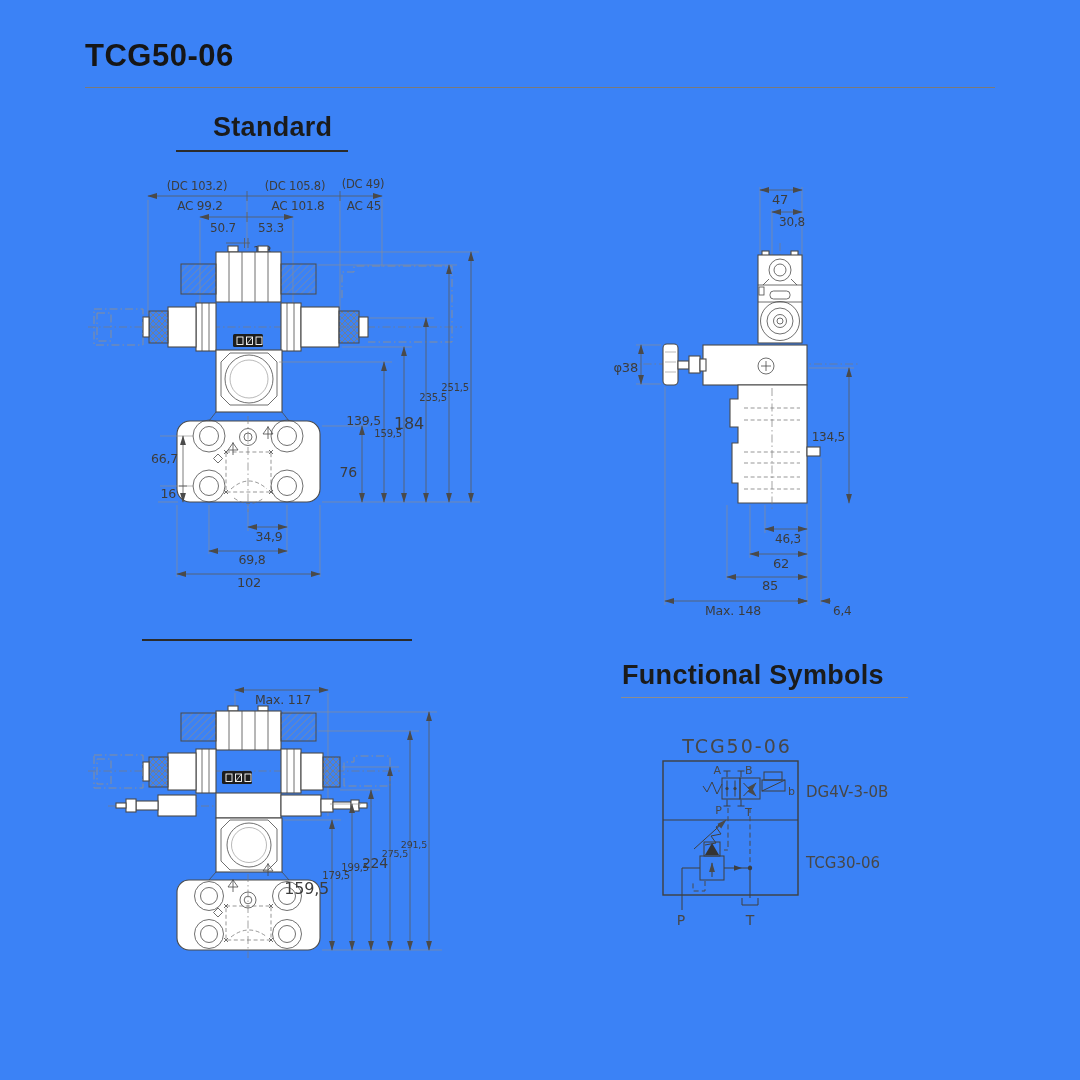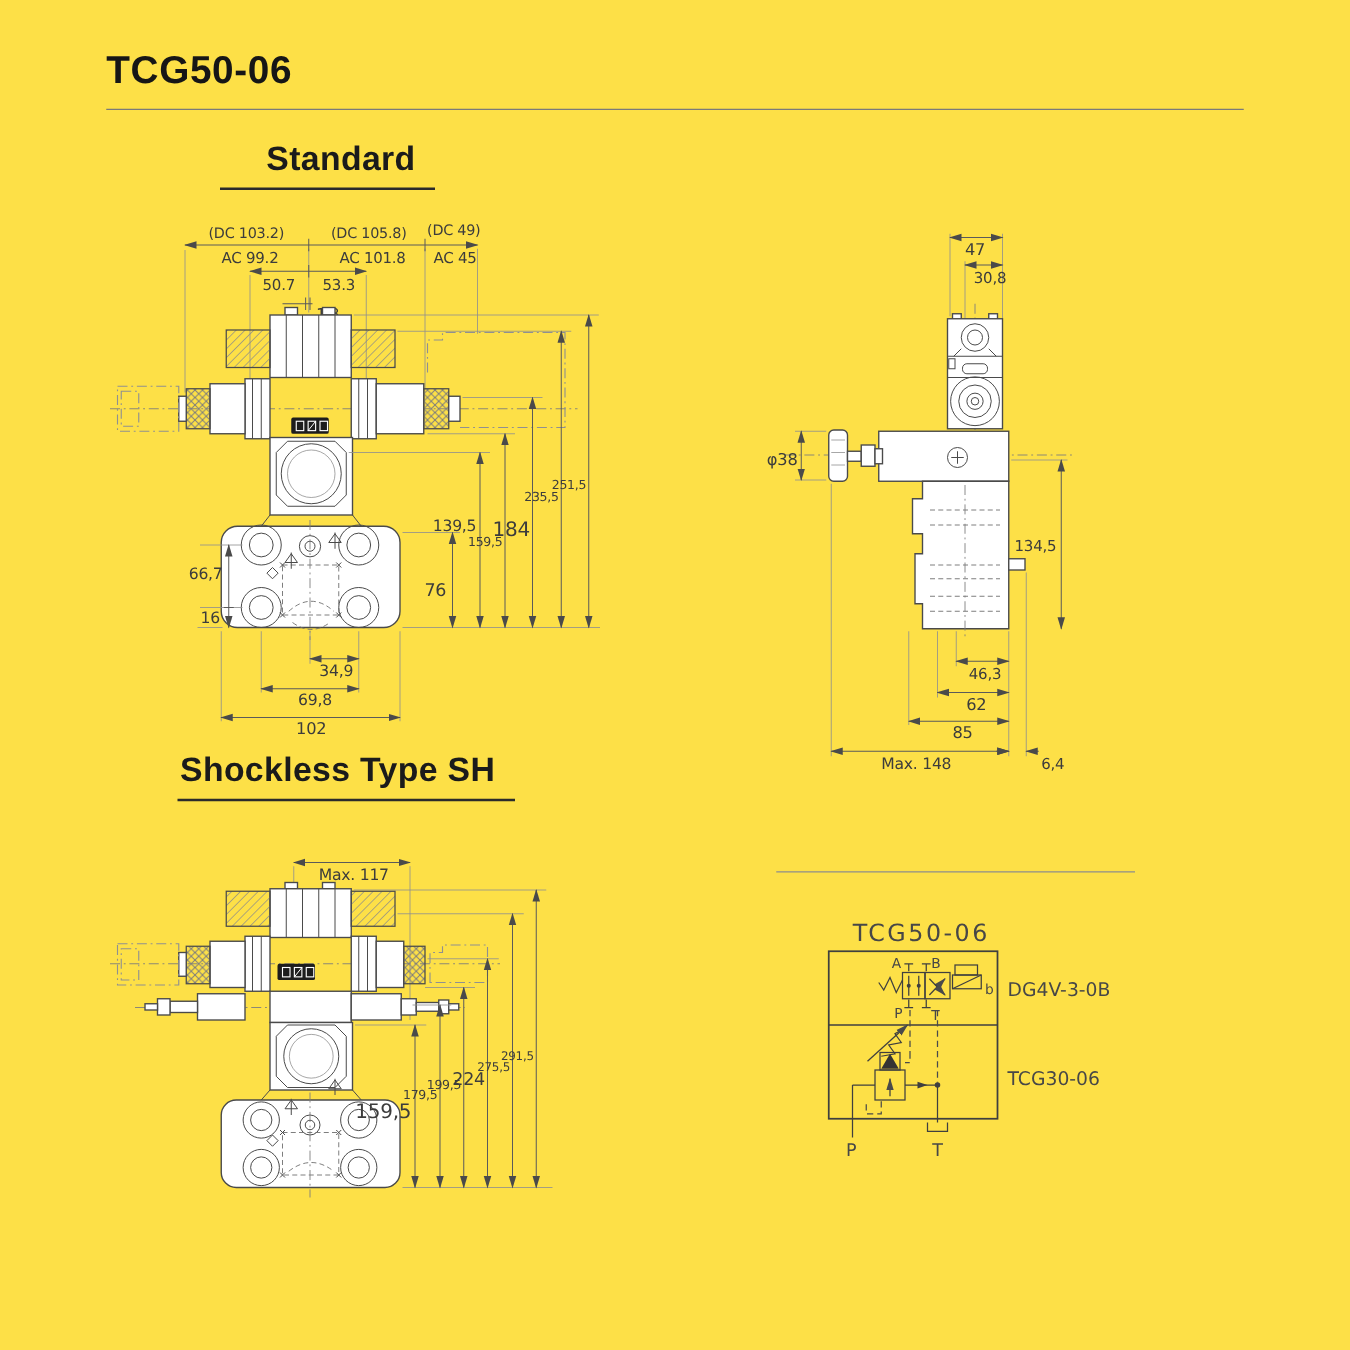--- a/index.html
+++ b/index.html
@@ -1,16 +1,16 @@
 <!DOCTYPE html>
 <html><head>
 <meta charset="utf-8">
 <style>
   html,body{margin:0;padding:0;background:#fff;}
-  .page{position:relative;width:1080px;height:1080px;background:#fde047;overflow:hidden;
+  .page{position:relative;width:1080px;height:1080px;background:#3b82f6;overflow:hidden;
         font-family:"Liberation Sans",sans-serif;}
   .title{position:absolute;left:85px;top:38px;font-size:31px;font-weight:700;
          color:#161616;letter-spacing:.5px;}
   .rule{position:absolute;left:85px;top:87px;width:910px;height:1px;background:#7a7a7a;}
   .h2{position:absolute;font-size:27px;font-weight:600;color:#1b1b1b;letter-spacing:.3px;}
   .h2std{left:189px;top:112px;margin-left:24px;}
   .h2sh{left:144px;top:601px;}
   .h2fn{left:622px;top:660px;}
   .ul{position:absolute;height:2px;background:#2b2b2b;}
   .ulstd{left:176px;top:150px;width:172px;}
@@ -282,21 +282,20 @@
       <line class="dla" x1="727" y1="577" x2="807" y2="577"></line>
       <text class="dt" font-size="13" text-anchor="middle" x="770" y="590">85</text>
       <line class="dla" x1="665" y1="601" x2="807" y2="601"></line>
       <text class="dt" font-size="12.5" text-anchor="middle" x="733" y="615">Max. 148</text>
       <line class="dle" x1="797" y1="601" x2="807" y2="601"></line>
       <line class="dle" x1="831" y1="601" x2="821" y2="601"></line>
       <text class="dt" font-size="12" text-anchor="start" x="833" y="615">6,4</text>
     </g>
   </svg>
 
-  <div class="h2 h2sh">Shockless Type SH</div>
   <div class="ul ulsh"></div>
 
   <svg style="left:80px;top:650px" width="420" height="330" viewBox="80 650 420 330">
 
     <g>
       <line class="ext" x1="235" y1="693" x2="235" y2="710"></line>
       <line class="ext" x1="328" y1="693" x2="328" y2="816"></line>
       <line class="dla" x1="235" y1="690" x2="328" y2="690"></line>
       <text class="dt" font-size="12.5" text-anchor="middle" x="283" y="704">Max. 117</text>
     </g>
@@ -391,20 +390,21 @@
       <line class="dla" x1="429" y1="712" x2="429" y2="950"></line>
       <text class="dt" font-size="16" text-anchor="end" x="329" y="894" fill="#555">159,5</text>
       <text class="dt" font-size="10" text-anchor="end" x="350" y="879">179,5</text>
       <text class="dt" font-size="10" text-anchor="end" x="369" y="871">199,5</text>
       <text class="dt" font-size="14" text-anchor="end" x="388" y="868">224</text>
       <text class="dt" font-size="9.5" text-anchor="end" x="408" y="857">275,5</text>
       <text class="dt" font-size="9.5" text-anchor="end" x="427" y="848">291,5</text>
     </g>
   </svg>
 
+  <div class="h2 h2fn">Functional Symbols</div>
   <div class="ul ulfn"></div>
 
   <svg style="left:620px;top:710px" width="330" height="270" viewBox="620 710 330 270">
 
     <text class="ft" font-size="19" letter-spacing="2" text-anchor="middle" x="737" y="753" fill="#565656">TCG50-06</text>
 
     <rect x="663" y="761" width="135" height="134" fill="none" stroke="#3f3f3f" stroke-width="1.4"></rect>
     <line x1="663" y1="820" x2="798" y2="820" stroke="#3f3f3f" stroke-width="1.2"></line>
 
     <g>

